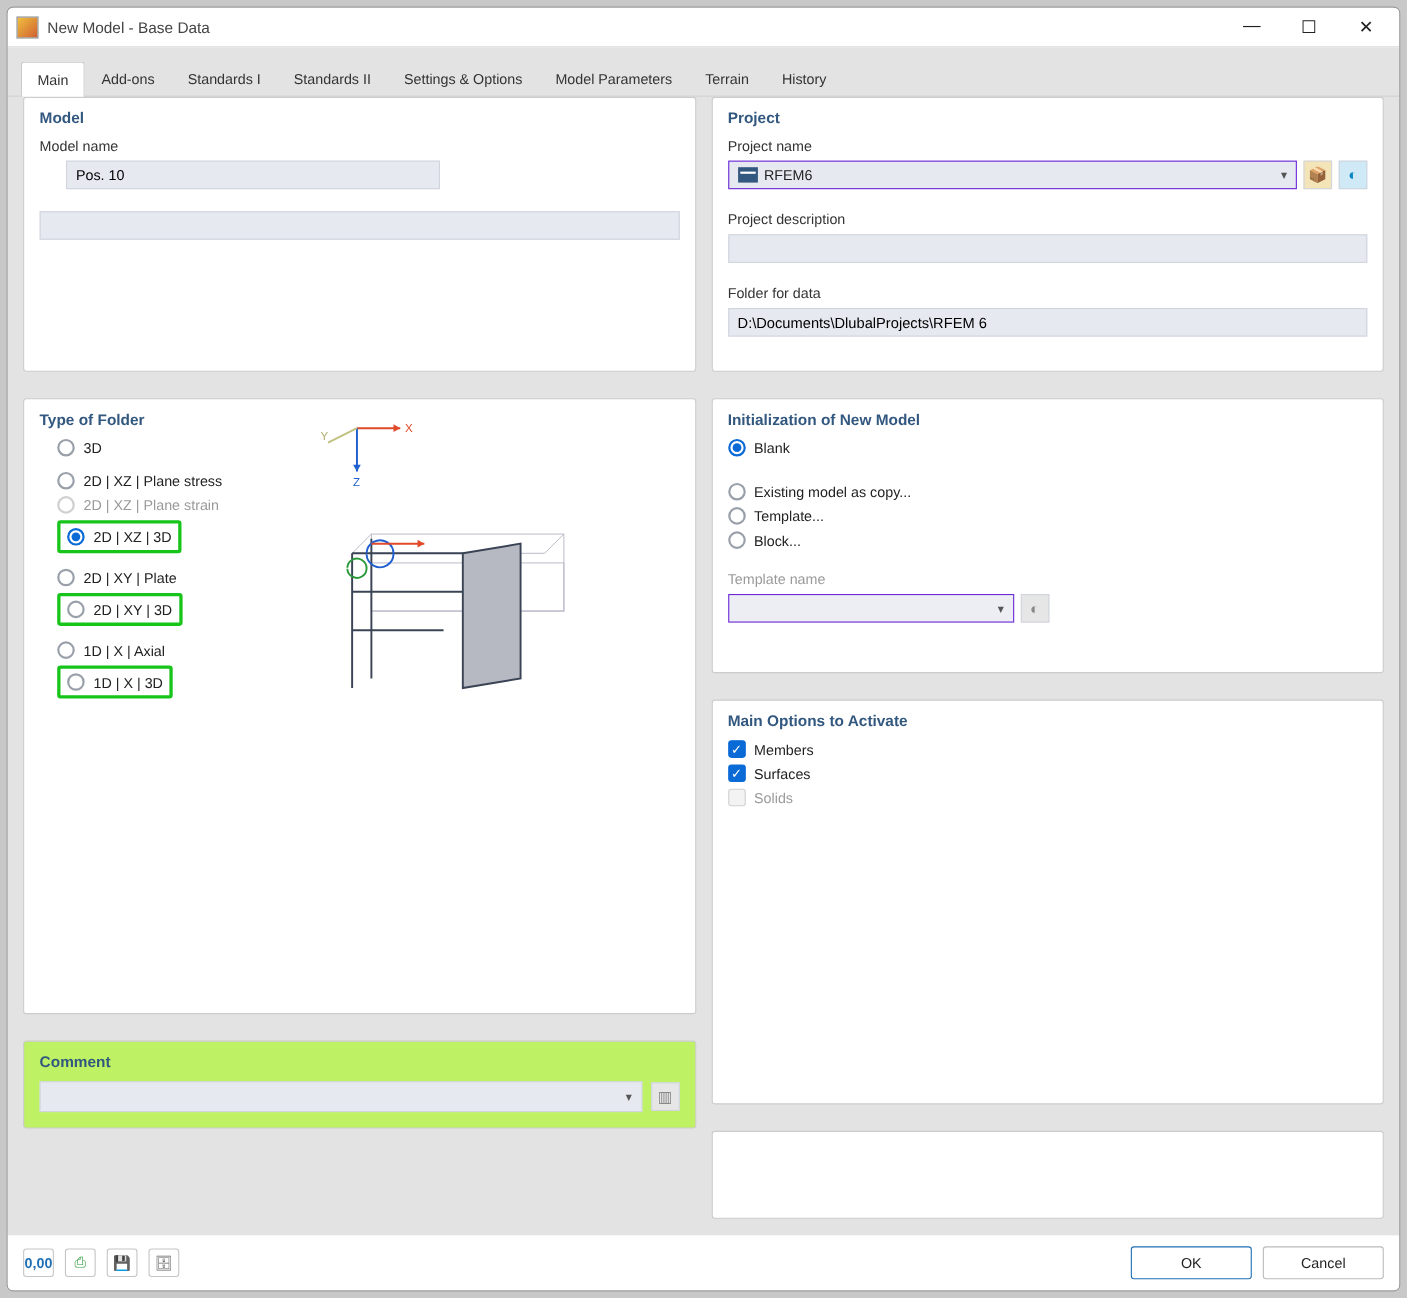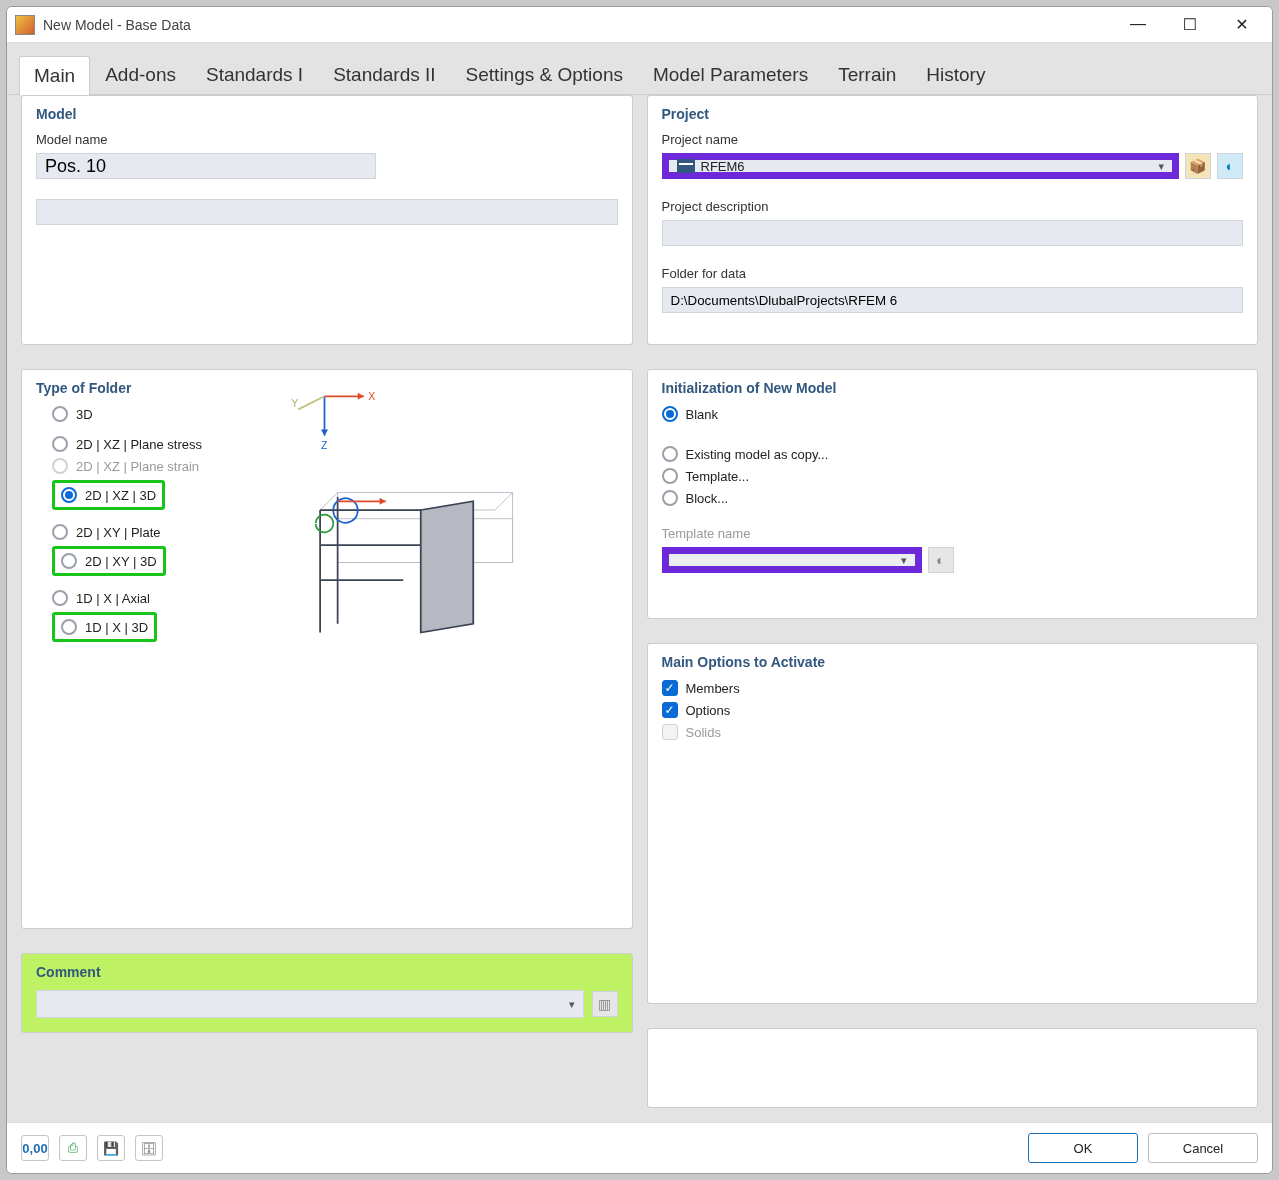--- a/index.html
+++ b/index.html
@@ -45,21 +45,21 @@
   border-bottom: 1px solid #ccc;
   padding-left: 12px;
   padding-top: 12px;
 }
 .tabbar .tab {
   padding: 8px 14px;
   color: #333;
   cursor: pointer;
   border: 1px solid transparent;
   border-bottom: none;
-  font-size: 19px;
+  font-size: 13px;
 }
 .tabbar .tab.active {
   background: #fff;
   border-color: #ccc;
   border-radius: 3px 3px 0 0;
   position: relative;
   top: 1px;
 }
 .body {
   flex: 1;
@@ -87,22 +87,23 @@
   font-size: 14px;
   margin-bottom: 10px;
 }
 .label { font-size: 13px; color: #333; margin-bottom: 6px; }
 .label.disabled { color: #9a9a9a; }
 .input-text {
   width: 340px;
   background: #e6e9f0;
   border: 1px solid #d0d4dc;
   padding: 4px 8px;
-  font-size: 18px;
+  font-size: 13px;
   height: 26px;
+  margin-left: 24px;
 }
 .input-full {
   width: 100%;
   background: #e6e9f0;
   border: 1px solid #d0d4dc;
   height: 26px;
   padding: 4px 8px;
 }
 .row { display: flex; align-items: center; gap: 6px; }
 .radio, .checkbox {
@@ -128,21 +129,21 @@
 .check-box.checked { background:#0a6ad6; border-color:#0a6ad6; color:#fff; font-size:12px; }
 .check-box.disabled { border-color:#d0d0d0; background:#f3f3f3; }
 .highlight {
   border: 3px solid #17c419;
   border-radius: 3px;
   padding: 4px 6px;
   display: inline-flex;
 }
 .type-group { margin-bottom: 14px; margin-left: 16px; }
 .select-like {
-  flex:1; background:#e6e9f0; border:7px solid #6d28d9;
+  flex:1; background:#e6e9f0; border:1px solid #6d28d9;
   height:26px; display:flex; align-items:center; padding:0 8px;
   position: relative;
 }
 .select-like .chev {
   margin-left:auto; color:#555; font-size:11px;
 }
 .icon-btn {
   width:26px;height:26px; background:#e6e9f0;
   border:1px solid #d0d4dc; display:inline-flex;
   align-items:center;justify-content:center;
@@ -386,21 +387,21 @@
       </div>
 
       <div class="panel" style="flex:1;">
         <div class="panel-title">Main Options to Activate</div>
         <div class="checkbox">
           <span class="check-box checked">✓</span>
           <span>Members</span>
         </div>
         <div class="checkbox">
           <span class="check-box checked">✓</span>
-          <span>Options</span>
+          <span>Surfaces</span>
         </div>
         <div class="checkbox">
           <span class="check-box disabled"></span>
           <span class="disabled-text">Solids</span>
         </div>
       </div>
 
       <div class="panel" style="min-height:80px;"></div>
     </div>
   </div>

